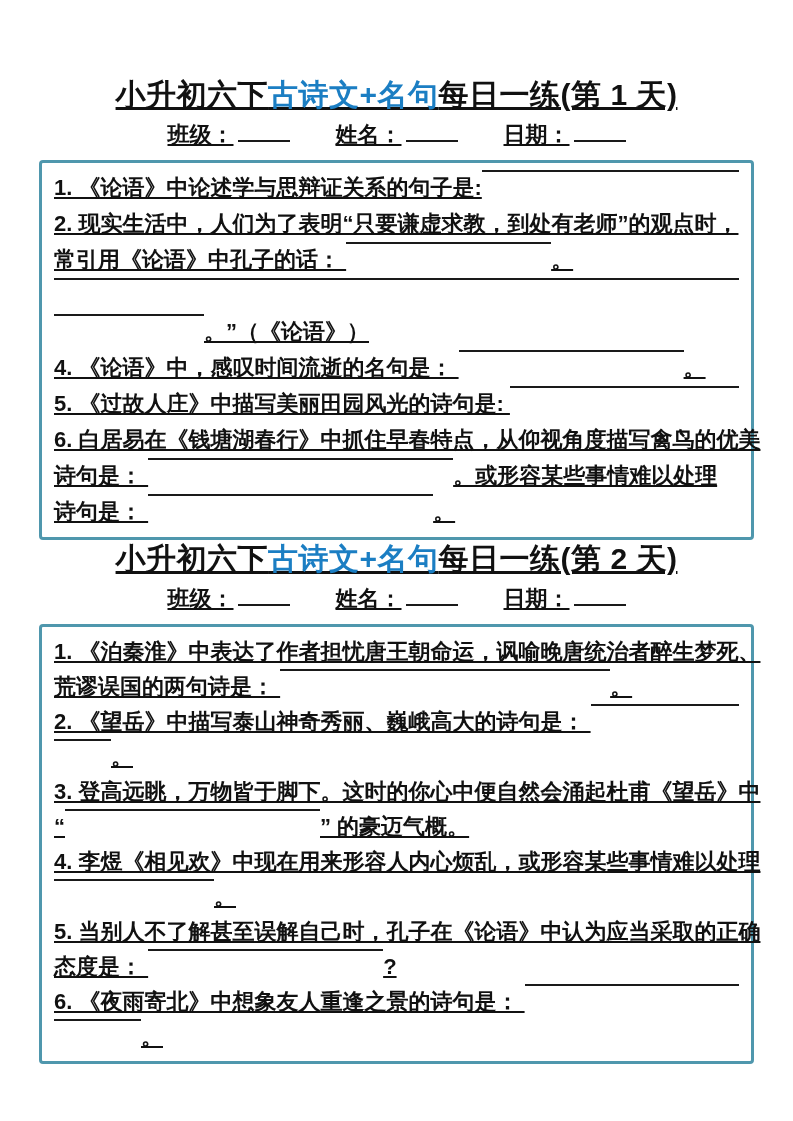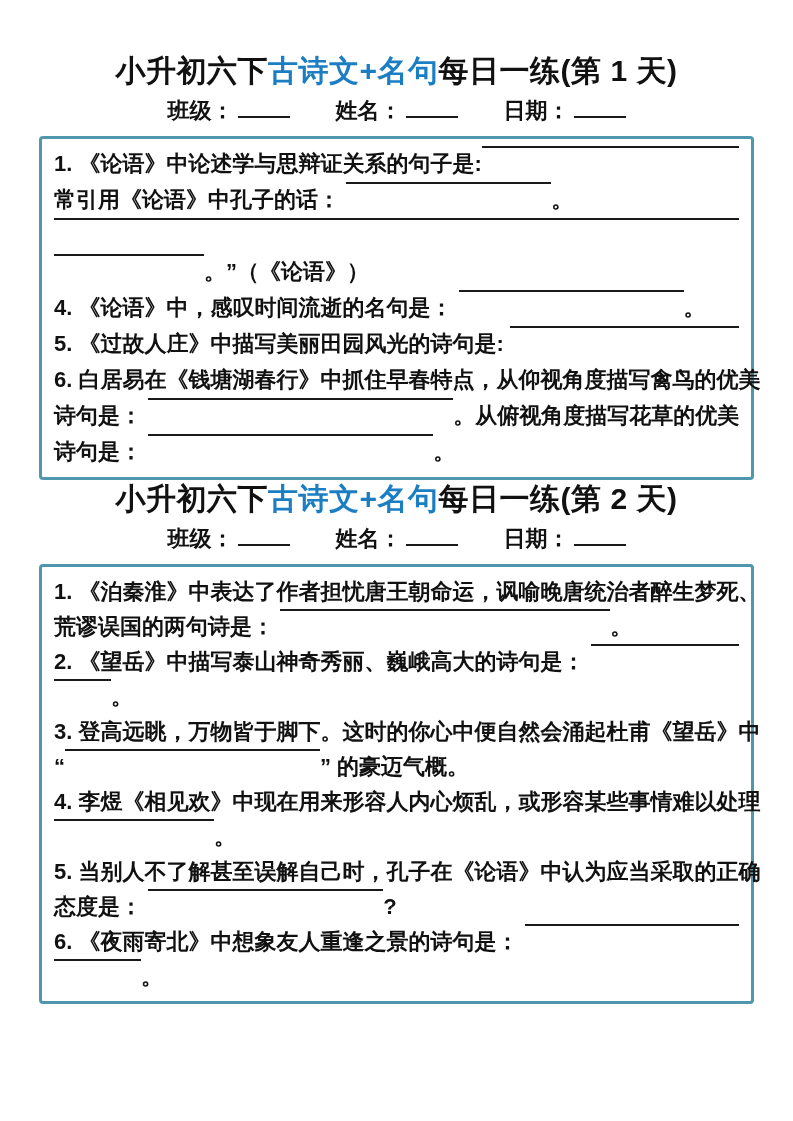--- a/index.html
+++ b/index.html
@@ -10,21 +10,21 @@
     --bg:#ffffff;
   }
   *{box-sizing:border-box;}
   html,body{margin:0;padding:0;}
   body{
     width:793px;height:1121px;overflow:hidden;
     background:var(--bg);
     font-family:"Liberation Sans","DejaVu Sans",sans-serif;
     color:var(--ink);
   }
-  .page{padding-top:52px;}
+  .page{padding-top:76px;text-decoration:underline;}
   .worksheet-section{margin:0;}
   .worksheet-section + .worksheet-section{margin-top:0;}
   h1.title{
     margin:0 0 7px 0;
     text-align:center;
     font-size:30px;line-height:38px;
     font-weight:700;color:var(--ink);
     letter-spacing:0.5px;
   }
   h1.title .t-blue{color:var(--accent);}
@@ -79,27 +79,28 @@
             <span class="info-label">姓名：</span>
             <span class="info-blank"></span>
           </div>
           <div class="info-item">
             <span class="info-label">日期：</span>
             <span class="info-blank"></span>
           </div>
         </div>
     <div class="q-box">
           <div class="line"><span class="seg-text">1. 《论语》中论述学与思辩证关系的句子是:</span><span class="blank fill"></span></div>
+          <div class="line"><span class="seg-text">2. 现实生活中，人们为了表明“只要谦虚求教，到处有老师”的观点时，</span></div>
           <div class="line"><span class="seg-text">常引用《论语》中孔子的话： </span><span class="blank" style="width: 205px;"></span><span class="seg-text">。</span></div>
           <div class="line"><span class="blank fill"></span></div>
           <div class="line"><span class="blank" style="width: 150px;"></span><span class="seg-text">。”（《论语》）</span></div>
           <div class="line"><span class="seg-text">4. 《论语》中，感叹时间流逝的名句是： </span><span class="blank" style="width: 225px;"></span><span class="seg-text">。</span></div>
           <div class="line"><span class="seg-text">5. 《过故人庄》中描写美丽田园风光的诗句是: </span><span class="blank fill"></span></div>
           <div class="line"><span class="seg-text">6. 白居易在《钱塘湖春行》中抓住早春特点，从仰视角度描写禽鸟的优美</span></div>
-          <div class="line"><span class="seg-text">诗句是： </span><span class="blank" style="width: 305px;"></span><span class="seg-text">。从俯视角度描写花草的优美</span></div>
+          <div class="line"><span class="seg-text">诗句是： </span><span class="blank" style="width: 305px;"></span><span class="seg-text">。或形容某些事情难以处理</span></div>
           <div class="line"><span class="seg-text">诗句是： </span><span class="blank" style="width: 285px;"></span><span class="seg-text">。</span></div>
         </div>
   </section>
 
   <section class="worksheet-section sec-2">
     <h1 class="title"><span class="t-black">小升初六下</span><span class="t-blue">古诗文+名句</span><span class="t-black">每日一练(第 2 天)</span></h1>
     <div class="info-row">
           <div class="info-item">
             <span class="info-label">班级：</span>
             <span class="info-blank"></span>

